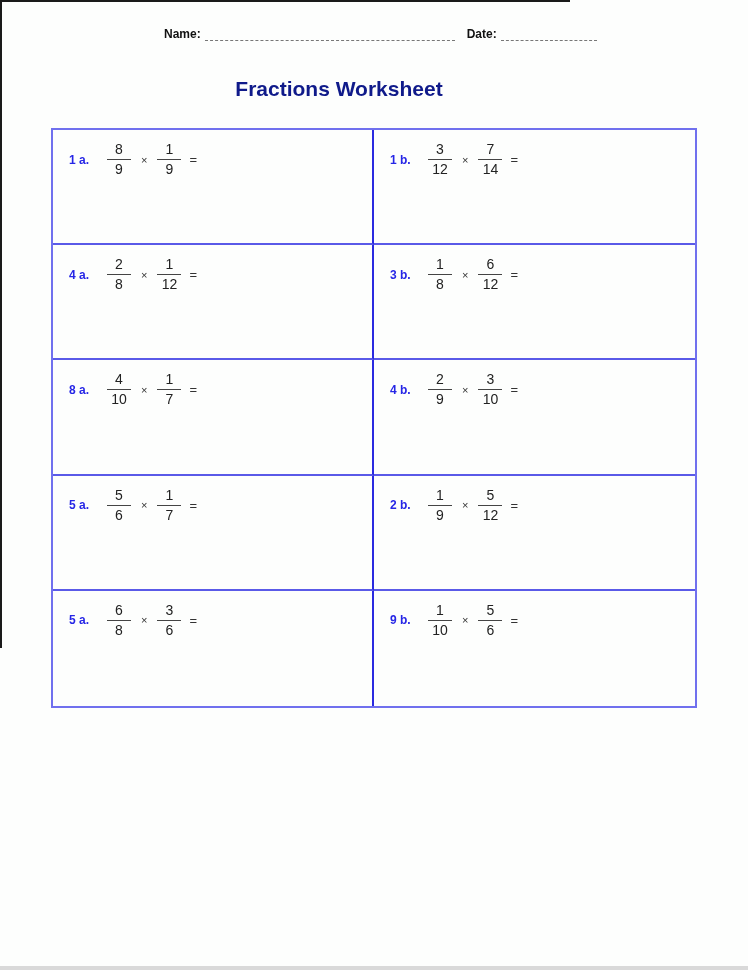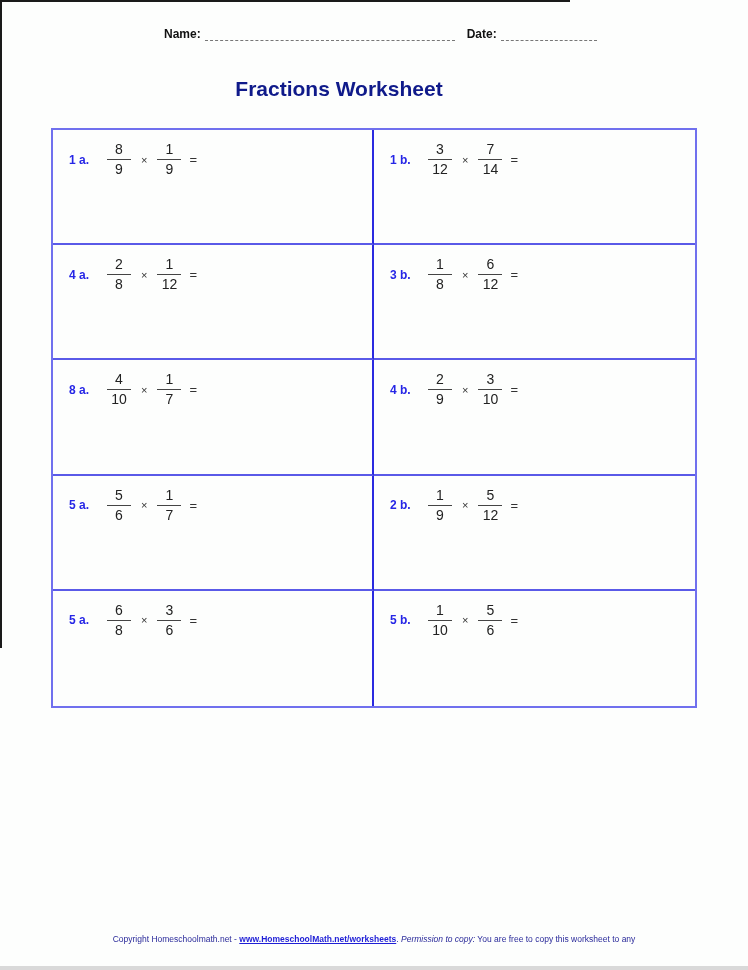--- a/index.html
+++ b/index.html
@@ -210,30 +210,29 @@
       <span class="op">×</span>
       <span class="frac">
           <span class="num">3</span>
           <span class="den">6</span>
         </span>
       <span class="eq">=</span>
     </div>
   </div>
   <div class="cell col-b last">
     <div class="problem">
-      <span class="pnum">5 b.</span>
+      <span class="pnum">9 b.</span>
       <span class="frac">
           <span class="num">1</span>
           <span class="den">10</span>
         </span>
       <span class="op">×</span>
       <span class="frac">
           <span class="num">5</span>
           <span class="den">6</span>
         </span>
       <span class="eq">=</span>
     </div>
   </div>
 </div>
 
 <div class="footer">
-  <div><span>Copyright Homeschoolmath.net - </span><a>www.HomeschoolMath.net/worksheets</a><span>. </span><i>Permission to copy:</i><span> You are free to copy this worksheet to any</span></div>
 </div>
 
 </body></html>

